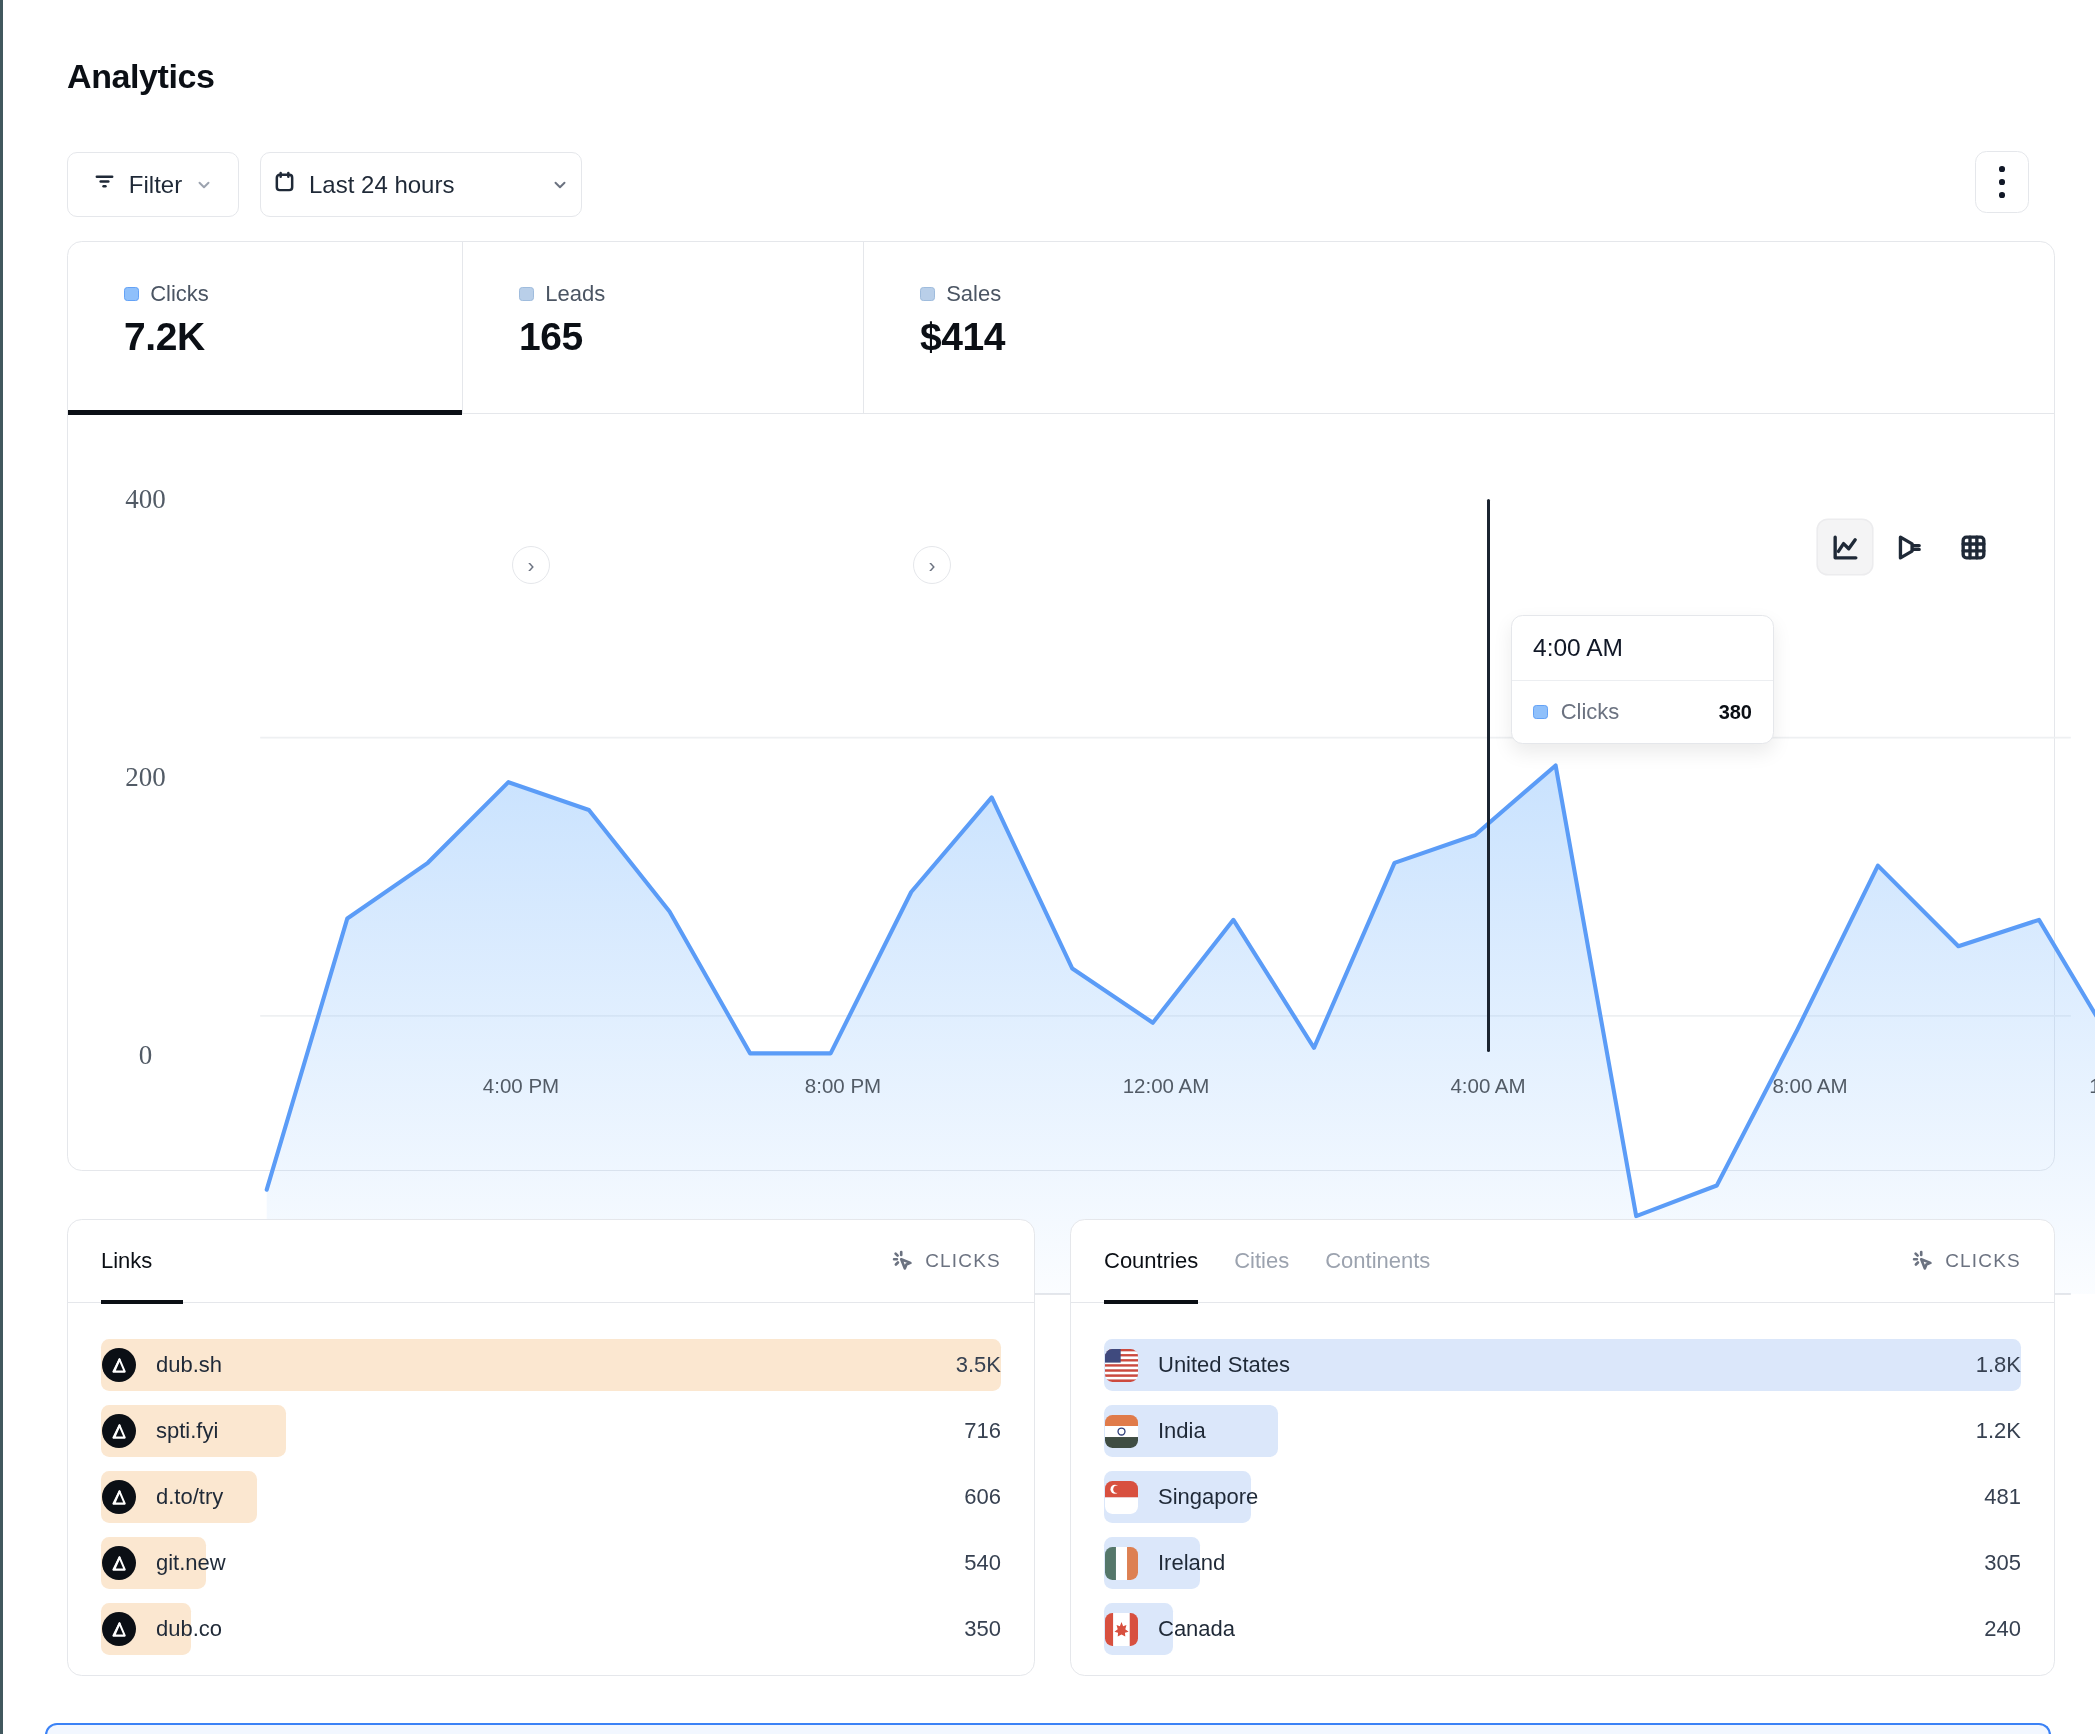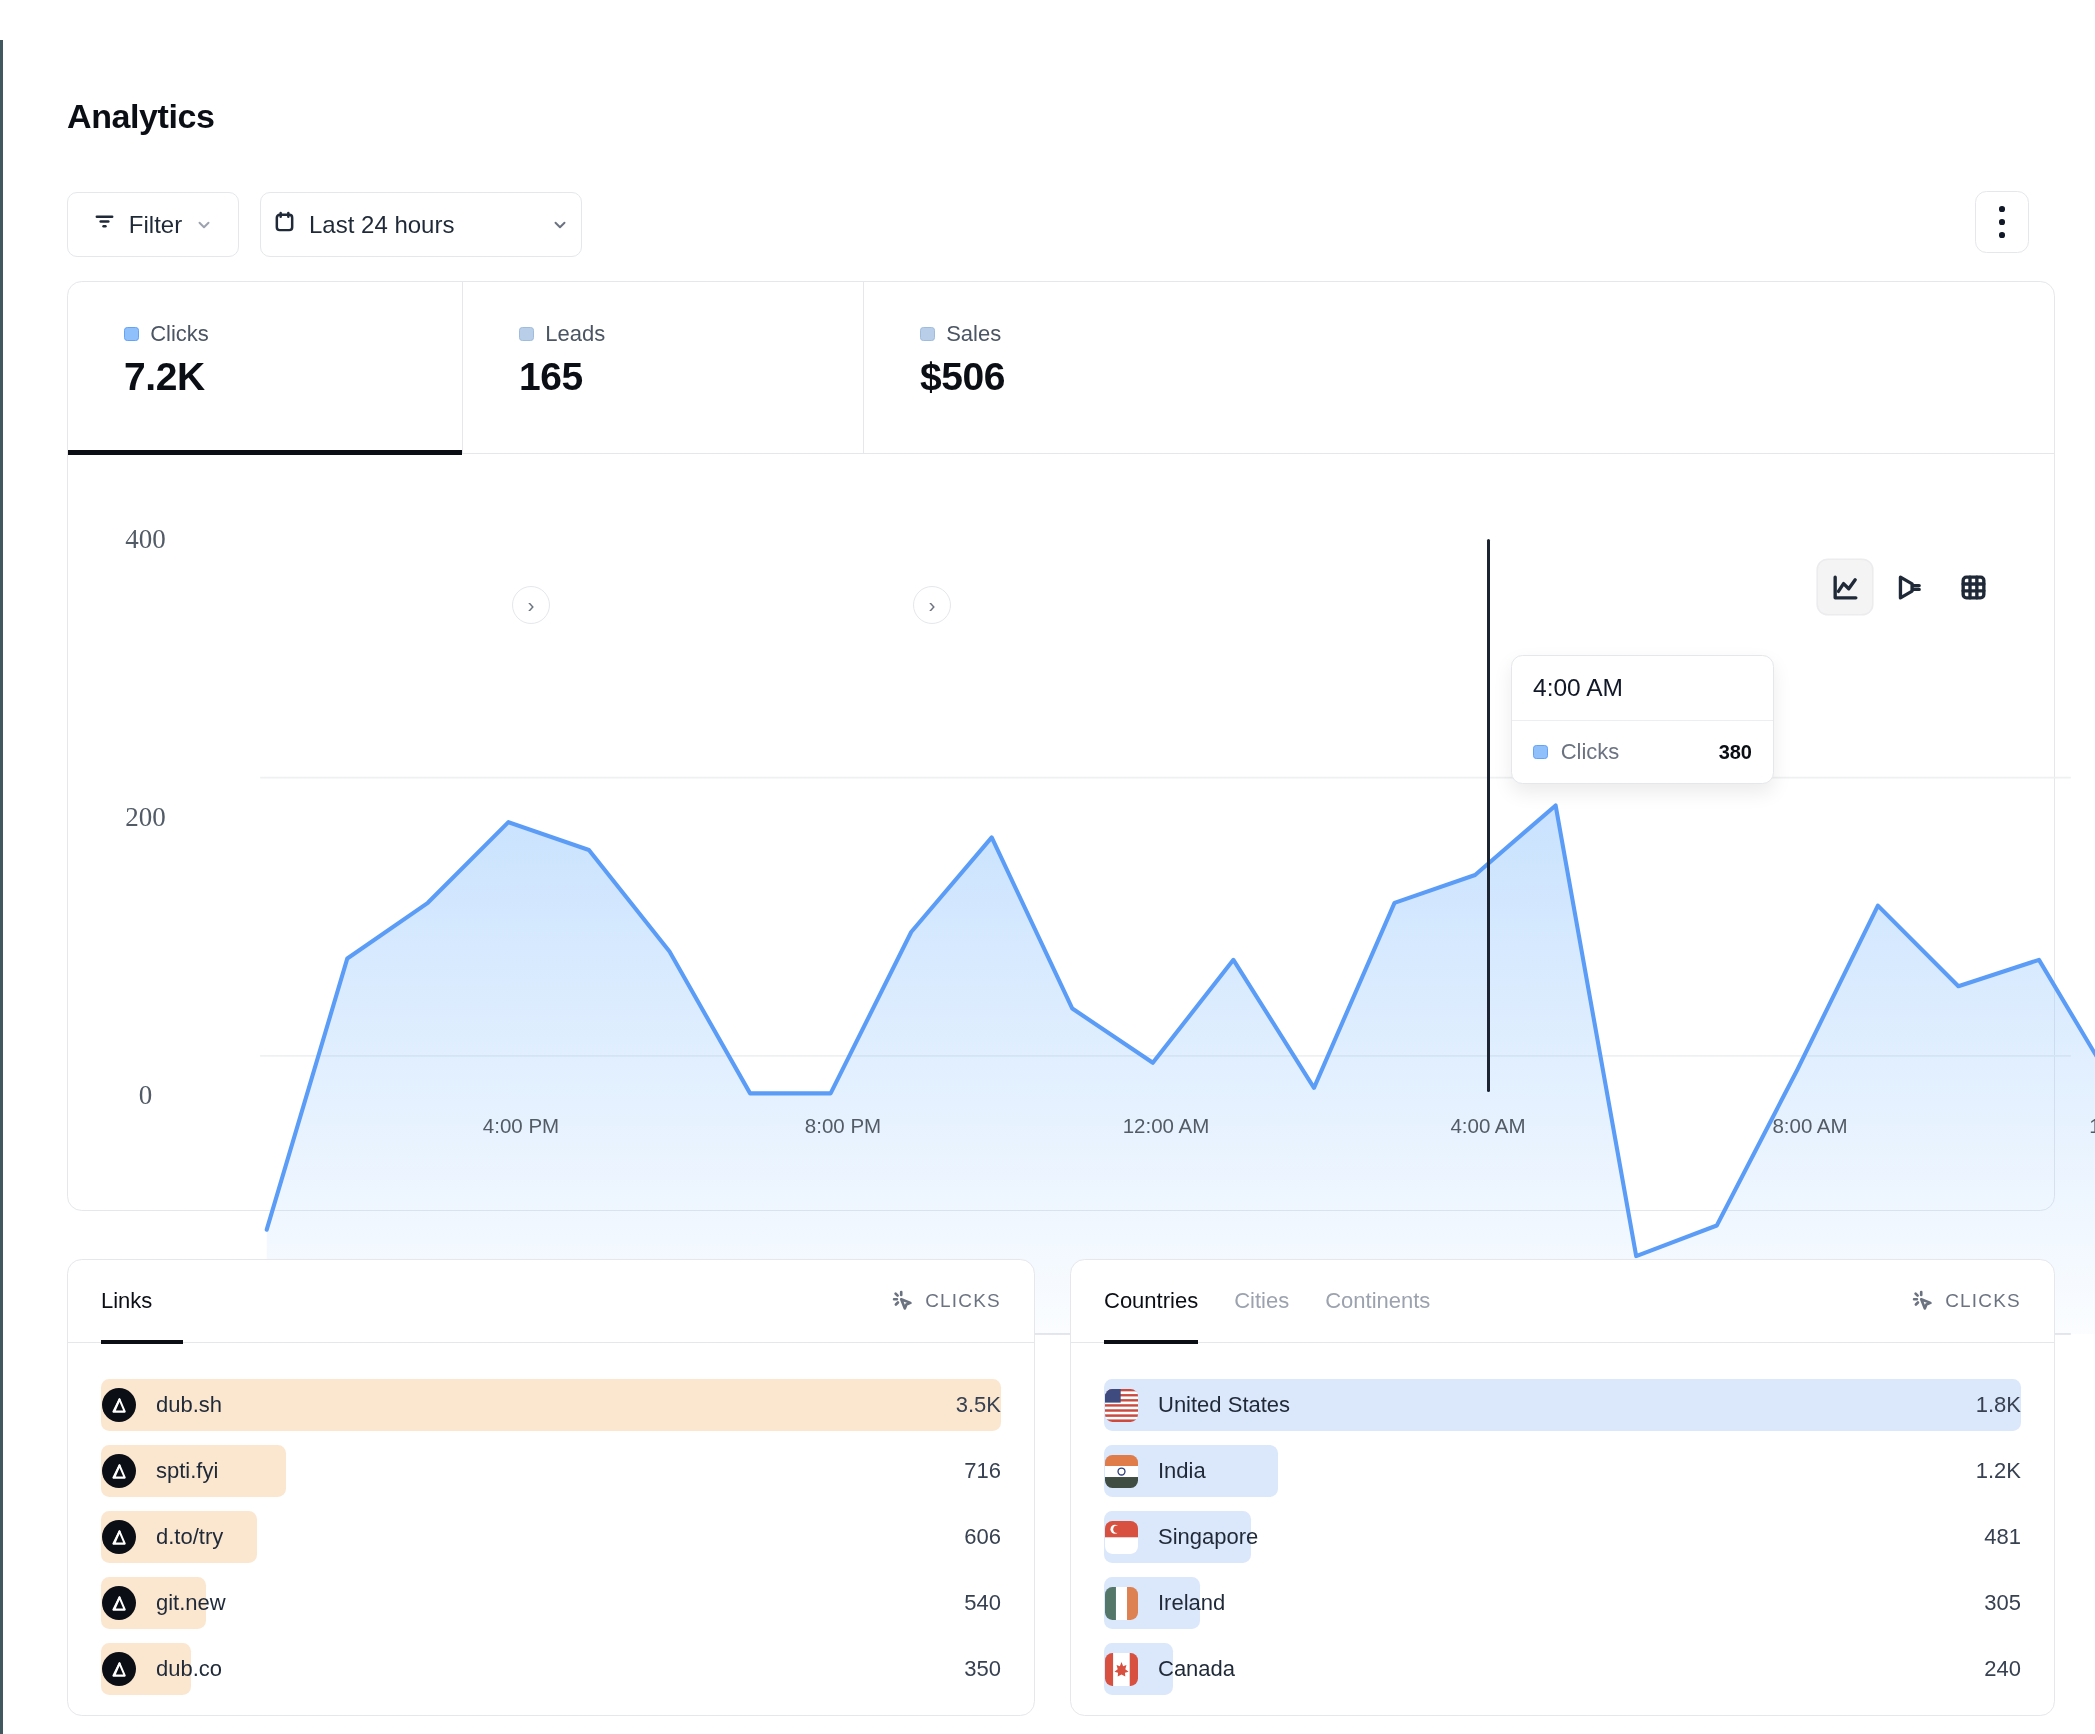--- a/index.html
+++ b/index.html
@@ -1,18 +1,18 @@
 <!DOCTYPE html>
 <html style="font-size:13px"><head>
 <meta charset="utf-8">
 <style>
   * { margin:0; padding:0; box-sizing:border-box; }
   html,body { width:2096px; height:1735px; background:#ffffff;
     font-family:"Liberation Sans", sans-serif; color:#111827; overflow:hidden; }
-  .page { position:relative; width:2096px; height:1555px;margin-top:40px; }
+  .page { position:relative; width:2096px; height:1555px; }
 
   .left-strip { position:absolute; left:0; top:0; width:3.3px; height:1735px; background:#41585e; }
 
   .page-title { position:absolute; left:67px; top:57px; font-size:34px; font-weight:700; letter-spacing:-0.4px; color:#0b0f15; }
 
   
   .btn { position:absolute; top:152px; height:65px; background:#fff; border:1.6px solid #e5e7eb;
          border-radius:10px; display:flex; align-items:center; gap:13px; padding:0 12px;
          font-size:24px; color:#1f2937; cursor:pointer; }
   .btn-filter { left:67px; width:172px; justify-content:center; }
@@ -147,21 +147,21 @@
             <span class="legend-sq dim"></span>
           <span>Leads</span>
           </div>
         <div class="stat-value">165</div>
       </div>
       <div class="stat-tab t2">
         <div class="stat-label">
             <span class="legend-sq dim"></span>
           <span>Sales</span>
           </div>
-        <div class="stat-value">$506</div>
+        <div class="stat-value">$414</div>
       </div>
     </div>
 
     <div class="tab-sep-btn" style="left:444px;">
         <span>›</span>
       </div>
     <div class="tab-sep-btn" style="left:845px;">
         <span>›</span>
       </div>
 

